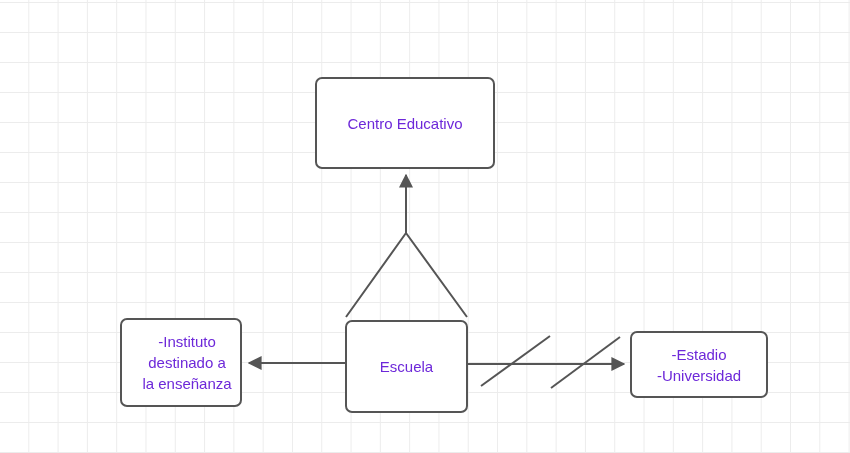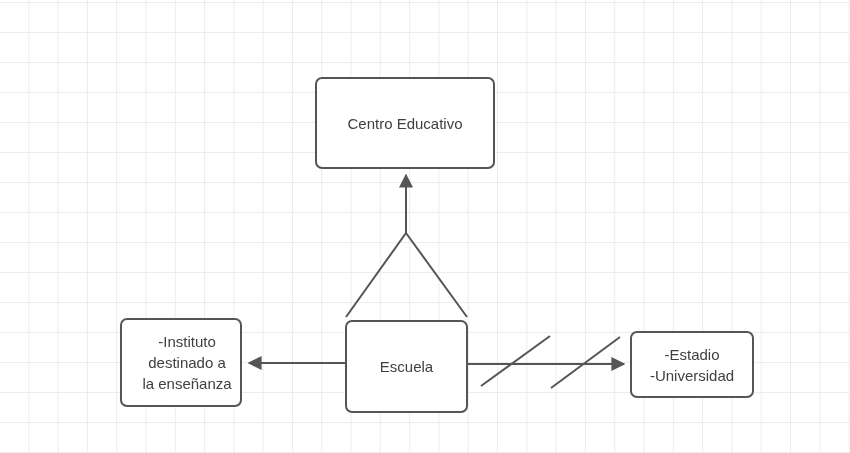--- a/index.html
+++ b/index.html
@@ -30,21 +30,21 @@
   .node-box {
     position: absolute;
     box-sizing: border-box;
     background: #ffffff;
     border: 2px solid #555555;
     border-radius: 7px;
     display: flex;
     align-items: center;
     justify-content: center;
     text-align: center;
-    color: #404040;
+    color: #6d28d9;
     font-size: 15px;
     line-height: 21px;
     font-family: "Liberation Sans", sans-serif;
     white-space: pre-line;
   }
   #node-centro-educativo {
     left: 315px;
     top: 77px;
     width: 180px;
     height: 92px;
@@ -59,21 +59,21 @@
   #node-instituto {
     left: 120px;
     top: 318px;
     width: 122px;
     height: 89px;
     padding-left: 12px;
   }
   #node-estadio {
     left: 630px;
     top: 331px;
-    width: 124px;
+    width: 138px;
     height: 67px;
   }
 </style>
 </head>
 <body>
 
 <div id="canvas">
 
   <svg id="vector-layer" viewBox="0 0 850 453" xmlns="http://www.w3.org/2000/svg">
     <defs>

